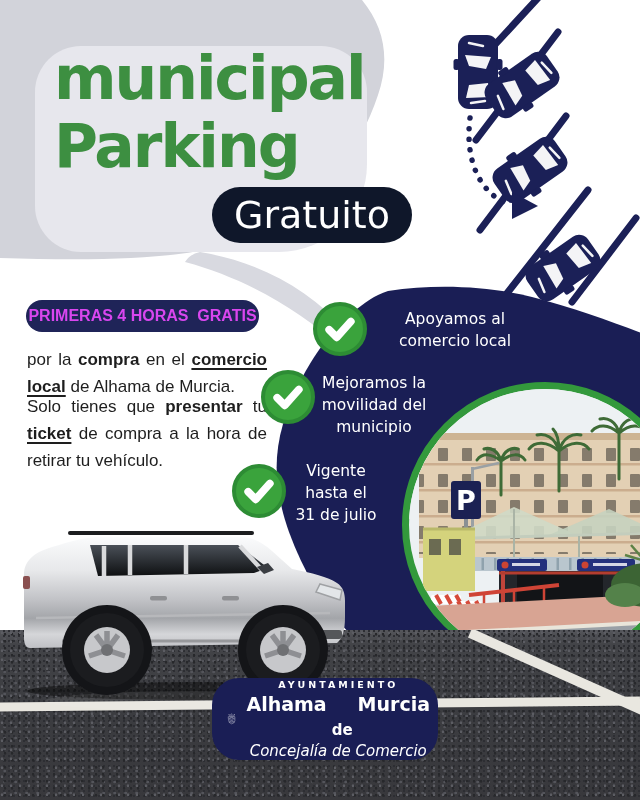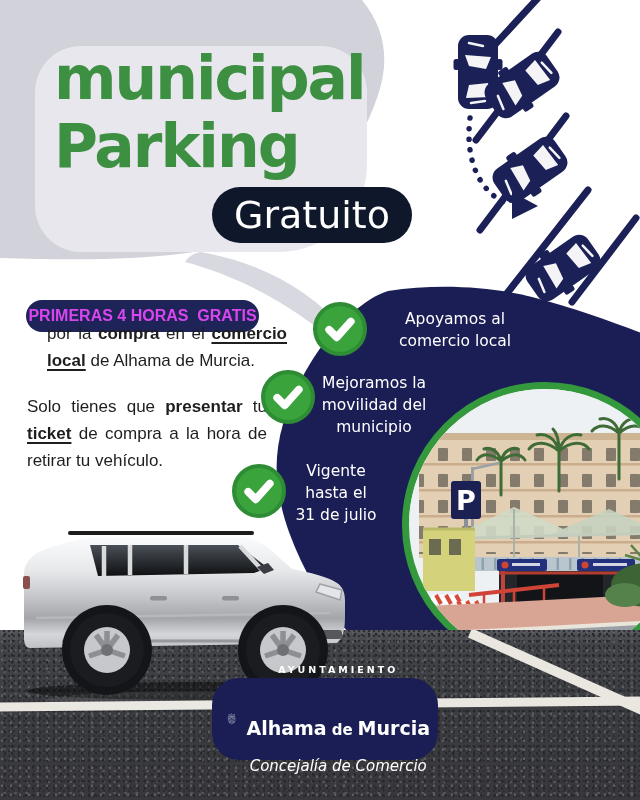--- a/index.html
+++ b/index.html
@@ -22,21 +22,21 @@
   .badge{left:212px;top:187px;width:200px;height:56px;border-radius:28px;background:#0f172a;
          color:#fff;font-size:38px;display:flex;align-items:center;justify-content:center;
          font-weight:400;letter-spacing:0;}
 
   
   .offer-pill{left:26px;top:300px;width:233px;height:32px;border-radius:16px;background:#1f2458;
               color:#d946ef;font-size:16px;font-weight:bold;display:flex;align-items:center;
               justify-content:center;font-family:"Liberation Sans",sans-serif;white-space:nowrap;}
   .para{left:27px;width:240px;color:#1e1e1e;font-size:17px;line-height:27px;
         font-family:"Liberation Sans",sans-serif;text-align:justify;margin:0;}
-  .p1{top:320px;margin-left:20px;}
+  .p1{top:346px;}
   .p2{top:393px;}
   .para b{font-weight:bold;}
   .para .ul{font-weight:bold;text-decoration:underline;text-decoration-thickness:2px;text-underline-offset:3px;}
 
   
   .check{width:54px;height:54px;border-radius:50%;background:#3aa33c;border:4px solid #2d8c34;
          display:flex;align-items:center;justify-content:center;}
   .check svg{width:40px;height:40px;}
   .check path{stroke:#fff;stroke-width:4.6;fill:none;stroke-linecap:round;stroke-linejoin:round;}
   #check-1{left:313px;top:302px;}
@@ -59,23 +59,23 @@
       radial-gradient(circle at 72% 62%, #27282b 1px, transparent 1.6px),
       radial-gradient(circle at 42% 82%, #54555b 1px, transparent 1.6px),
       radial-gradient(circle at 86% 18%, #2d2e33 1px, transparent 1.6px),
       linear-gradient(180deg,#55565b 0px,#434448 14px,#3c3d41 70px,#38383c 100%);
     background-size:9px 9px,7px 7px,11px 11px,5px 5px,100% 100%;}
   .asphalt svg{position:absolute;left:0;top:0;}
 
   
   .logo-box{left:212px;top:678px;width:226px;height:82px;border-radius:27px;background:#1a1e55;
             display:flex;align-items:center;padding-left:15px;gap:10px;color:#fff;}
-  .logo-text{display:flex;flex-direction:column;align-items:center;flex:1;gap:18px;padding-right:8px;}
+  .logo-text{display:flex;flex-direction:column;align-items:center;flex:1;gap:3px;padding-right:8px;}
   .org-small{font-size:9.5px;letter-spacing:3px;font-weight:bold;white-space:nowrap;}
-  .org-name{font-size:19px;font-weight:600;display:flex;align-items:flex-end;gap:5px;white-space:nowrap;}
+  .org-name{font-size:19px;font-weight:600;display:flex;align-items:flex-start;gap:5px;white-space:nowrap;}
   .org-name .de{font-size:15px;font-weight:700;margin-top:28px;}
   .org-dept{font-size:15px;white-space:nowrap;font-style:italic;}
 </style>
 </head>
 <body>
 
 <div id="poster">
 
   <svg class="abs" id="bg-svg" width="640" height="800" viewBox="0 0 640 800">
     <path d="M0,0 L362,0 C385,28 390,60 378,95 C360,150 320,205 255,235 C205,257 130,262 0,258 Z" fill="#d2d3da"></path>

